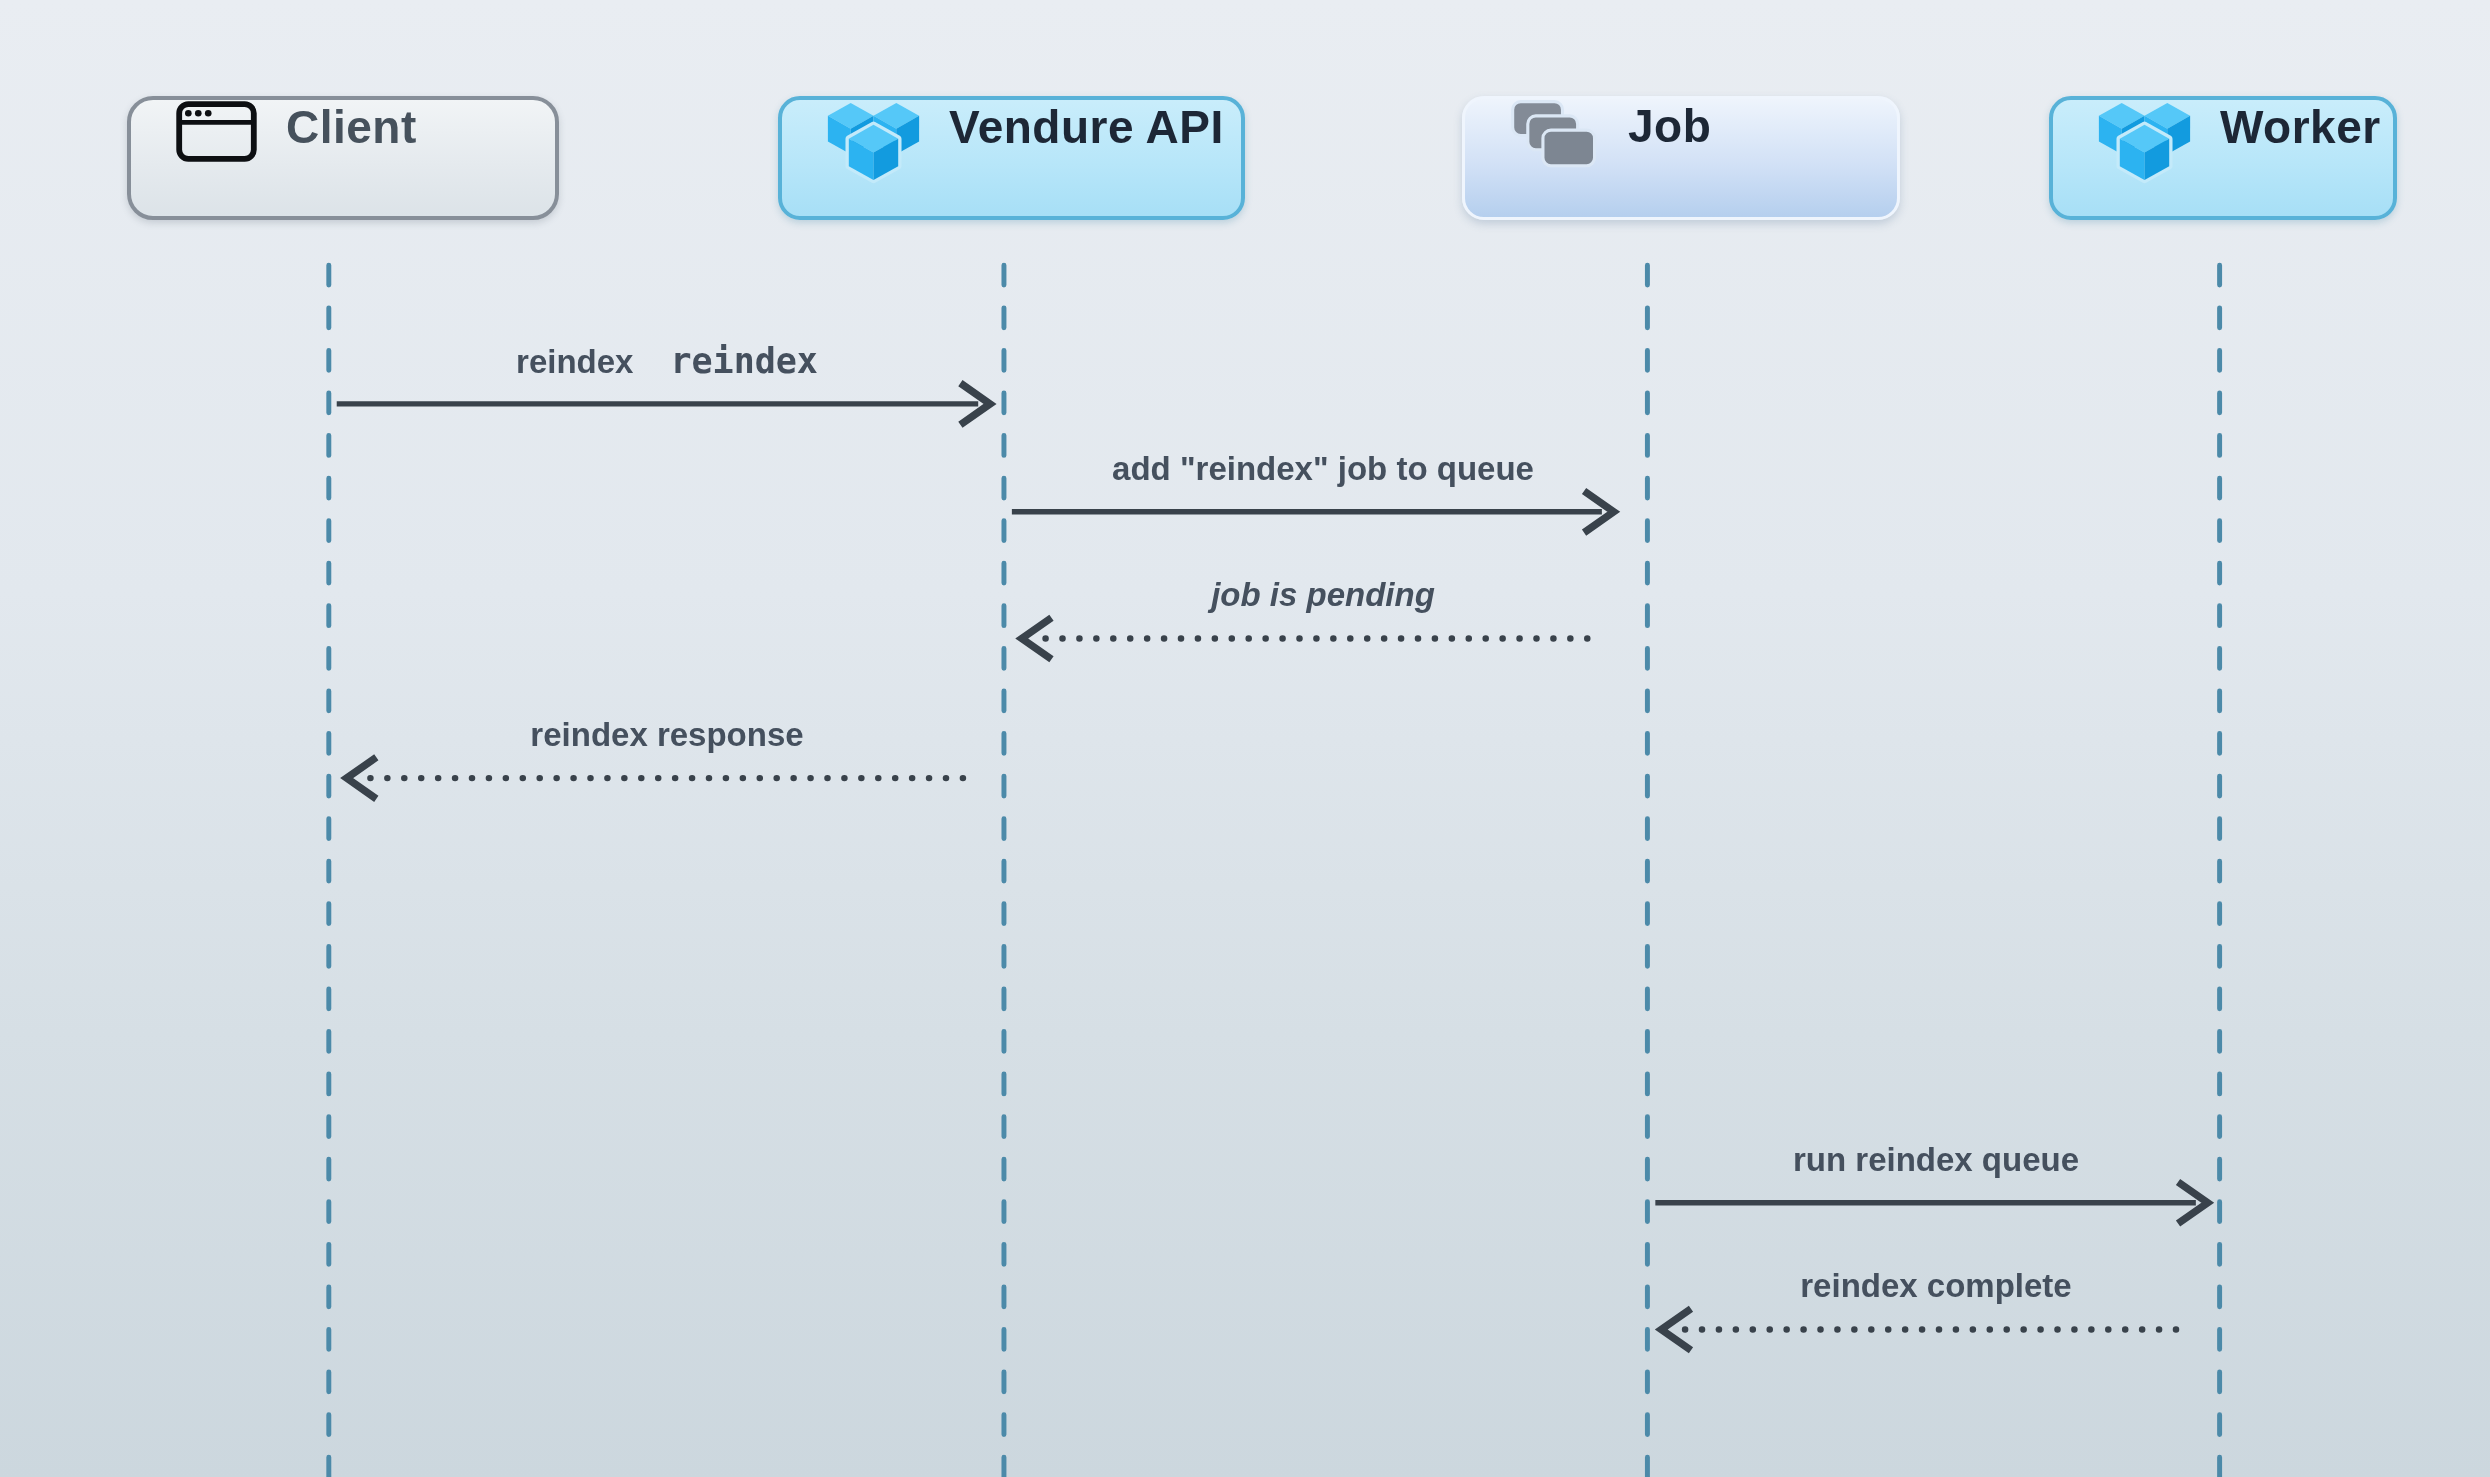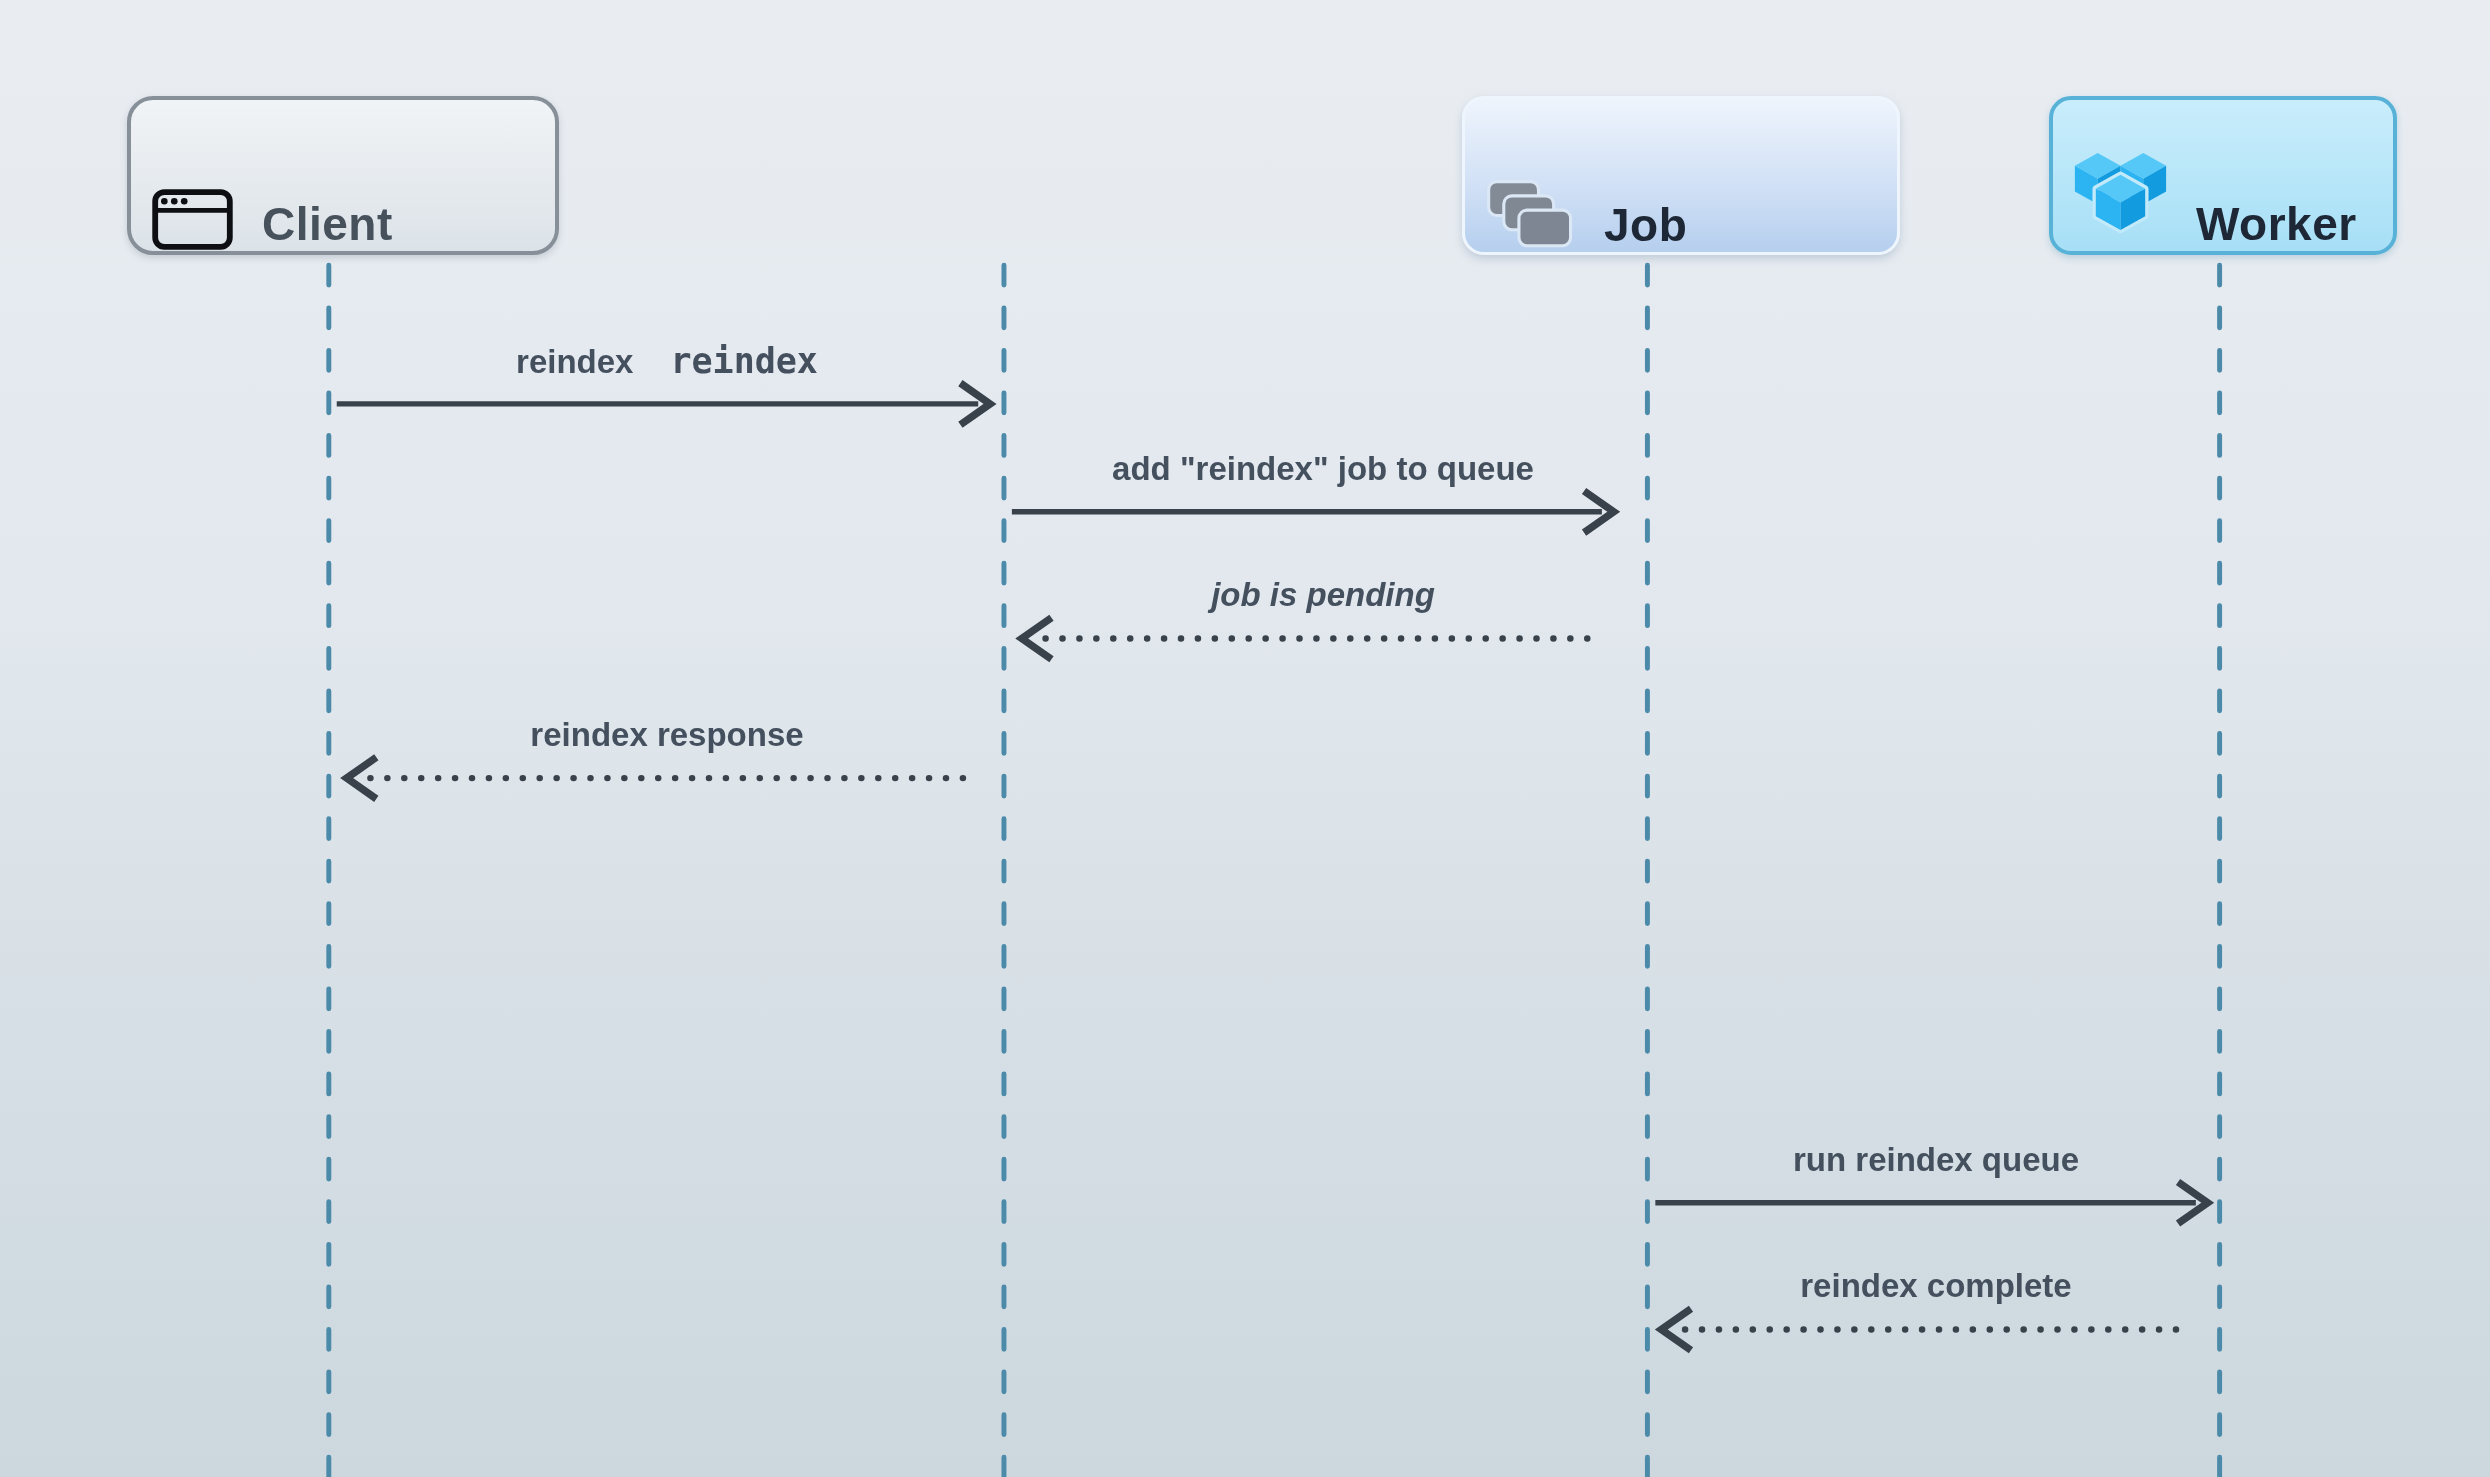--- a/index.html
+++ b/index.html
@@ -7,23 +7,23 @@
   .stage{
     position:relative;
     width:2491px;height:1477px;
     overflow:hidden;
     background:linear-gradient(180deg,#e9edf2 0%,#e2e8ee 40%,#d6dfe5 70%,#ccd7de 100%);
   }
   svg.lines{position:absolute;left:0;top:0;width:2491px;height:1477px;}
 
   
   .participant{
-    position:absolute;top:96px;height:159px;
-    display:flex;align-items:flex-end;gap:28px;
-    padding-left:20px;box-sizing:border-box;
+    position:absolute;top:96px;height:124px;
+    display:flex;align-items:flex-start;gap:28px;
+    padding-left:44px;box-sizing:border-box;
   }
   .p-client{
     left:127px;width:432px;border-radius:26px;
     background:linear-gradient(180deg,#f1f4f6 0%,#e5eaee 55%,#dce3e8 100%);
     border:4px solid #878f99;
     box-shadow:0 3px 7px rgba(80,95,110,.22);
   }
   .p-vendure{
     left:778px;width:467px;border-radius:22px;
     background:linear-gradient(180deg,#c9edfb 0%,#b7e6f9 55%,#a7dff6 100%);
@@ -115,20 +115,38 @@
     <svg class="icon" width="83" height="63" viewBox="0 0 100 76">
       <rect x="5" y="5" width="90" height="66" rx="11" fill="none" stroke="#0d0f12" stroke-width="7"></rect>
       <line x1="5" y1="27" x2="95" y2="27" stroke="#0d0f12" stroke-width="6"></line>
       <circle cx="16" cy="16" r="4" fill="#0d0f12"></circle>
       <circle cx="28" cy="16" r="4" fill="#0d0f12"></circle>
       <circle cx="40" cy="16" r="4" fill="#0d0f12"></circle>
     </svg>
     <span class="plabel gray">Client</span>
   </div>
 
+  <div class="participant p-vendure">
+    <svg class="icon" width="95" height="101" viewBox="0 0 100 106">
+
+      <polygon points="26,3 50,16.5 26,30 2,16.5" fill="#55c8f8"></polygon>
+      <polygon points="2,16.5 26,30 26,57 2,43.5" fill="#2cb3f1"></polygon>
+      <polygon points="26,30 50,16.5 50,43.5 26,57" fill="#129bdf"></polygon>
+
+      <polygon points="74,3 98,16.5 74,30 50,16.5" fill="#55c8f8"></polygon>
+      <polygon points="50,16.5 74,30 74,57 50,43.5" fill="#2cb3f1"></polygon>
+      <polygon points="74,30 98,16.5 98,43.5 74,57" fill="#129bdf"></polygon>
+
+      <polygon points="50,26 76,40.5 76,69.5 50,84 24,69.5 24,40.5" fill="none" stroke="#c3eafa" stroke-width="7" stroke-linejoin="round"></polygon>
+      <polygon points="50,26 76,40.5 50,55 24,40.5" fill="#55c8f8"></polygon>
+      <polygon points="24,40.5 50,55 50,84 24,69.5" fill="#2cb3f1"></polygon>
+      <polygon points="50,55 76,40.5 76,69.5 50,84" fill="#129bdf"></polygon>
+    </svg>
+    <span class="plabel">Vendure API</span>
+  </div>
 
   <div class="participant p-job">
     <svg class="icon" width="91" height="73" viewBox="0 0 100 82">
       <rect x="3" y="3" width="56" height="38" rx="9" fill="#838b97" stroke="#dbe7f5" stroke-width="3.5"></rect>
       <rect x="20" y="19" width="56" height="38" rx="9" fill="#808893" stroke="#dbe7f5" stroke-width="3.5"></rect>
       <rect x="37" y="35" width="58" height="40" rx="9" fill="#7d8692" stroke="#dbe7f5" stroke-width="3.5"></rect>
     </svg>
     <span class="plabel">Job</span>
   </div>
 

